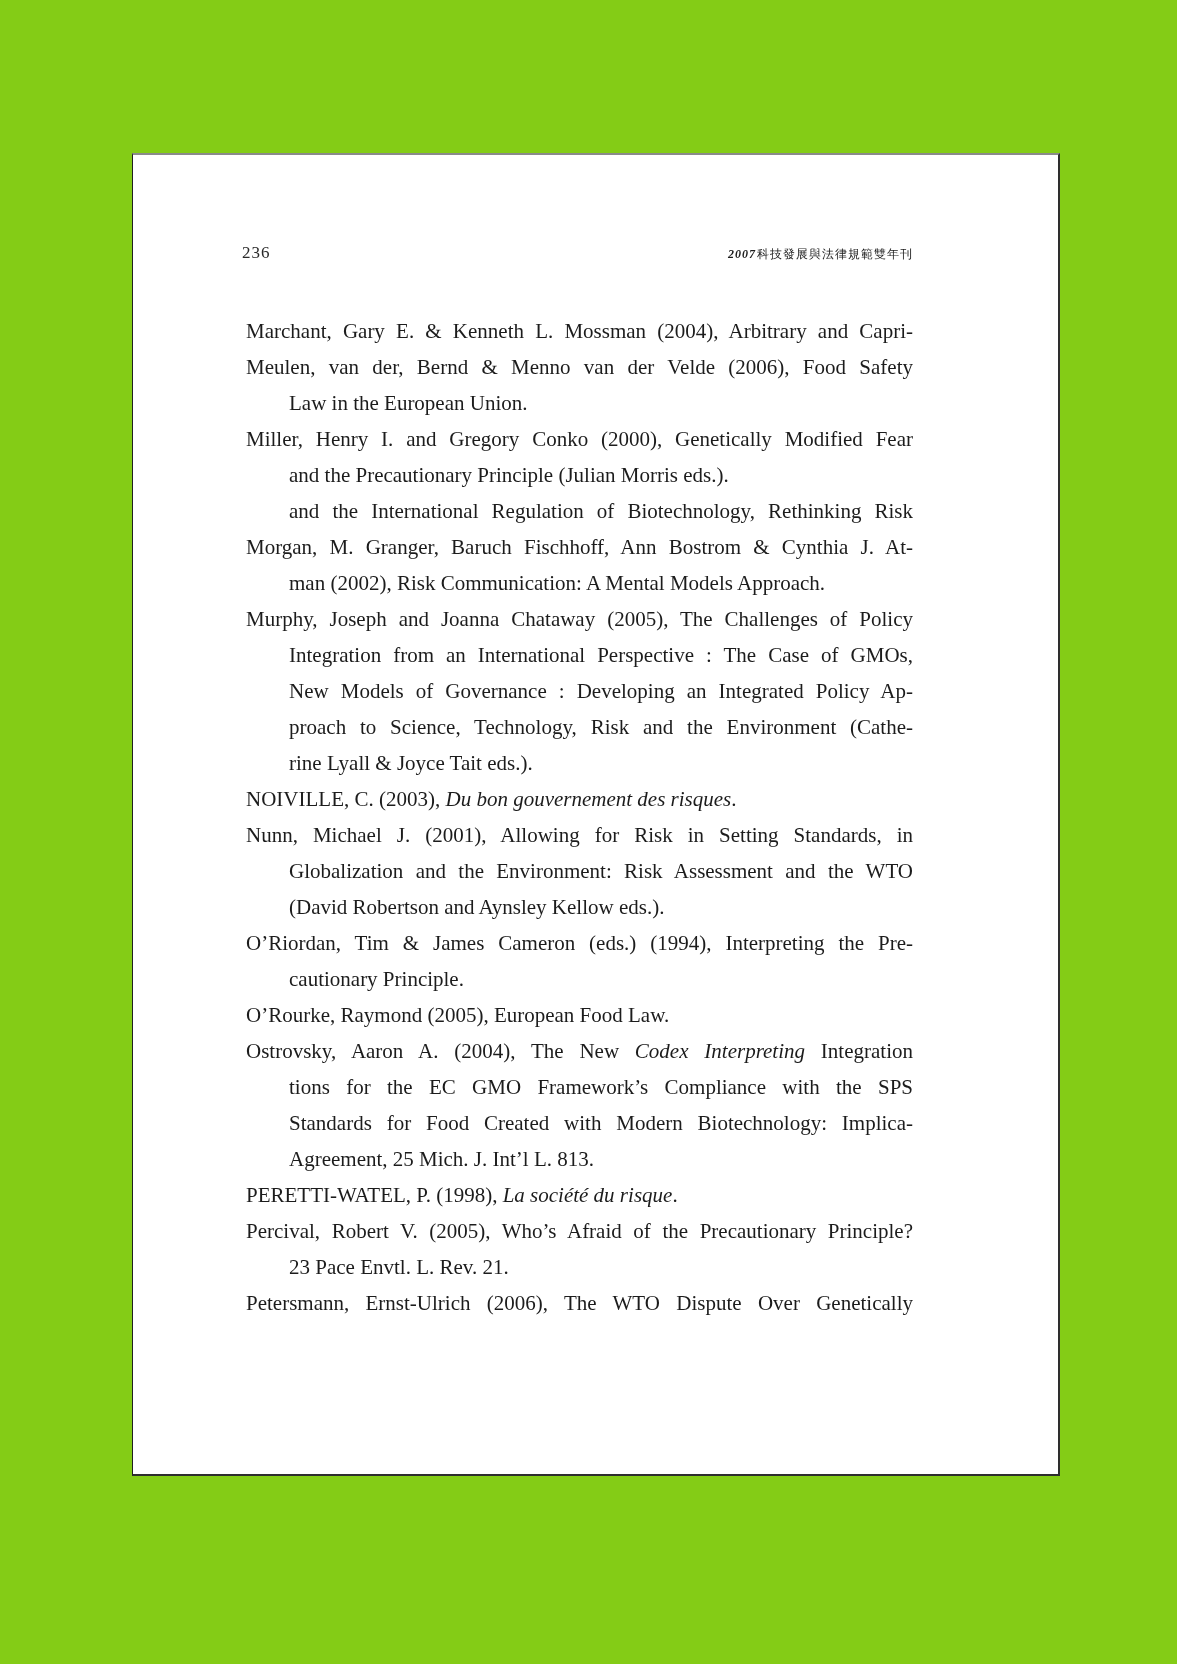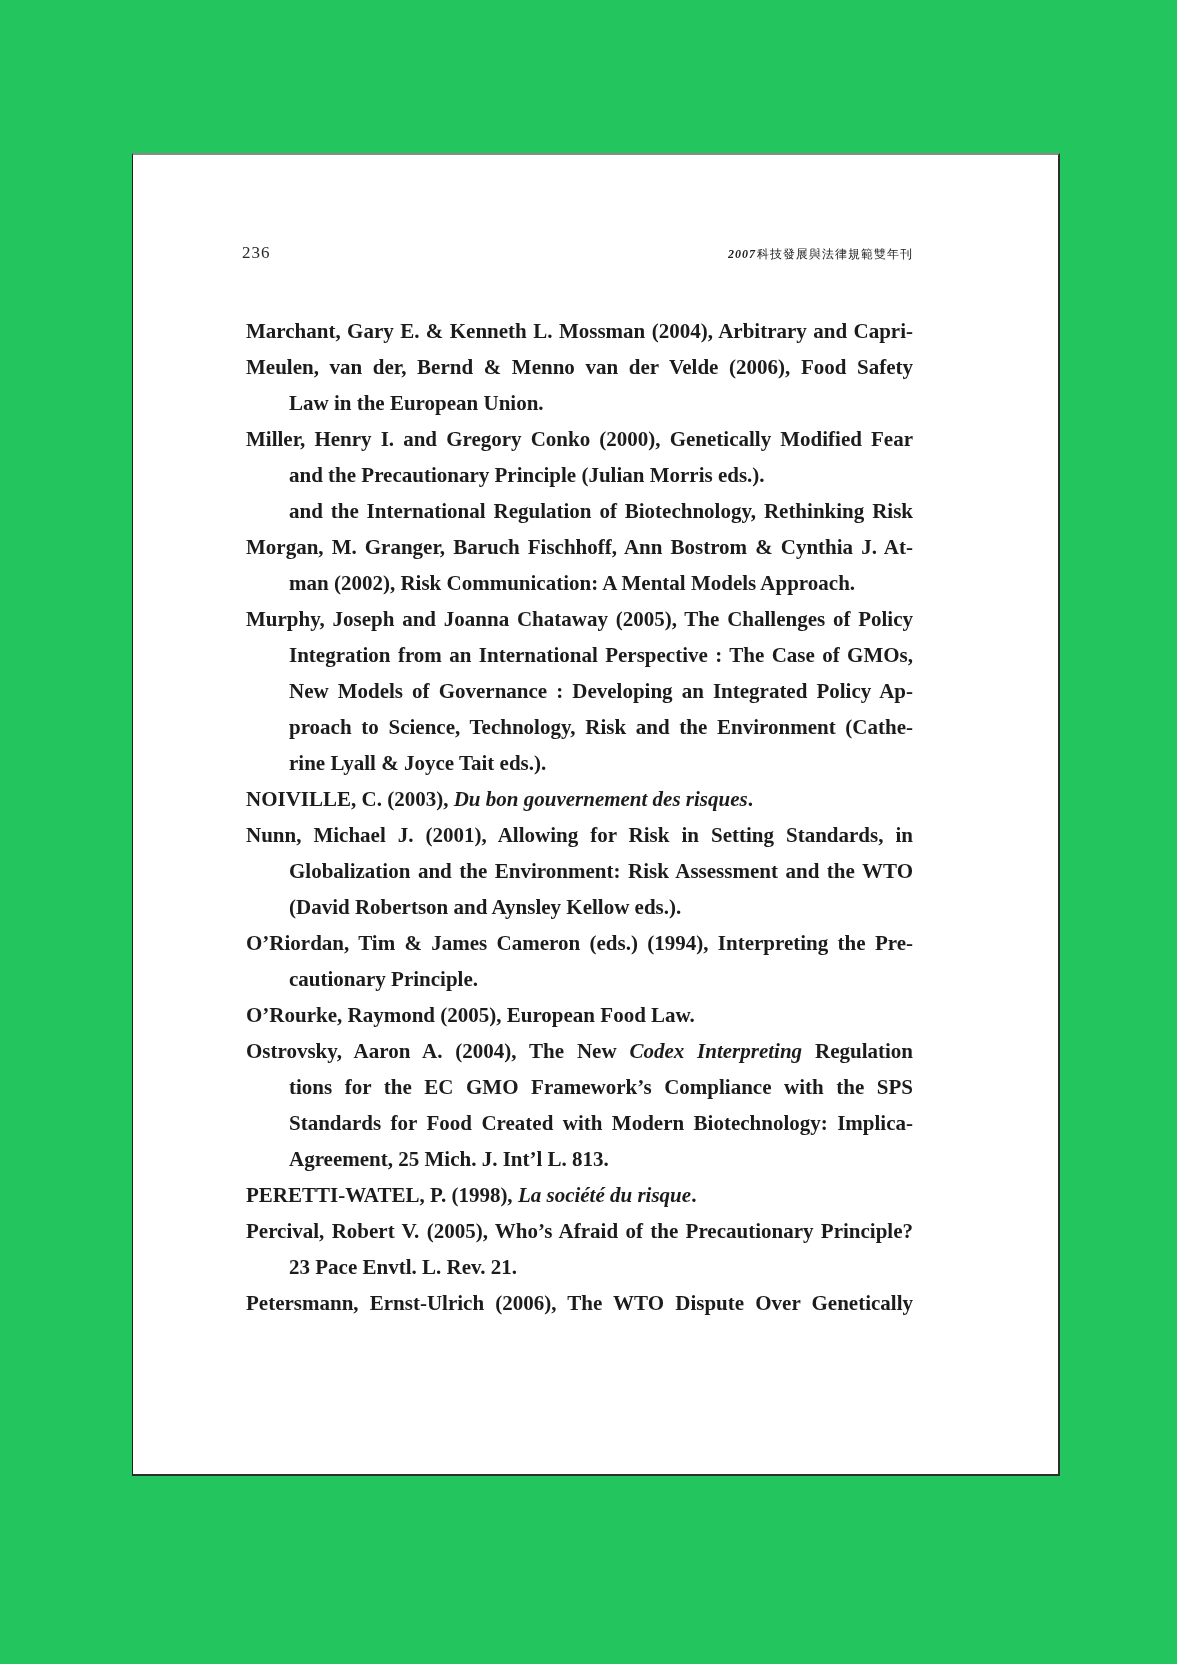--- a/index.html
+++ b/index.html
@@ -7,21 +7,21 @@
     padding: 0;
     background: #ffffff;
     width: 1177px;
     height: 1664px;
     font-family: "Liberation Serif", "DejaVu Serif", serif;
   }
   .canvas {
     position: relative;
     width: 1177px;
     height: 1664px;
-    background: #22c55e;
+    background: #84cc16;
     overflow: hidden;
   }
   .page-box {
     position: absolute;
     left: 132px;
     top: 153px;
     width: 928px;
     height: 1323px;
     box-sizing: border-box;
     background: #ffffff;
@@ -56,21 +56,20 @@
     margin-right: 1px;
   }
   .reference-list {
     position: absolute;
     top: 158px;
     left: 113px;
     right: 145px;
     font-size: 21px;
     line-height: 36px;
     color: #1c1c1c;
-    font-weight: bold;
   }
   .ref-entry { margin: 0; }
   .ref-line { text-align: left; }
   .ref-line.cont { margin-left: 43px; }
   .ref-line.just {
     text-align: justify;
     text-align-last: justify;
   }
   .it { font-style: italic; }
 </style>
@@ -120,21 +119,21 @@
           <div class="ref-line cont"><span>(David Robertson and Aynsley Kellow eds.).</span></div>
         </div>
         <div class="ref-entry">
           <div class="ref-line just"><span>O’Riordan, Tim &amp; James Cameron (eds.) (1994), Interpreting the Pre-</span></div>
           <div class="ref-line cont"><span>cautionary Principle.</span></div>
         </div>
         <div class="ref-entry">
           <div class="ref-line"><span>O’Rourke, Raymond (2005), European Food Law.</span></div>
         </div>
         <div class="ref-entry">
-          <div class="ref-line just"><span>Ostrovsky, Aaron A. (2004), The New </span><span class="it">Codex Interpreting</span><span> Regulation</span></div>
+          <div class="ref-line just"><span>Ostrovsky, Aaron A. (2004), The New </span><span class="it">Codex Interpreting</span><span> Integration</span></div>
           <div class="ref-line cont just"><span>tions for the EC GMO Framework’s Compliance with the SPS</span></div>
           <div class="ref-line cont just"><span>Standards for Food Created with Modern Biotechnology: Implica-</span></div>
           <div class="ref-line cont"><span>Agreement, 25 Mich. J. Int’l L. 813.</span></div>
         </div>
         <div class="ref-entry">
           <div class="ref-line"><span>PERETTI-WATEL, P. (1998), </span><span class="it">La société du risque</span><span>.</span></div>
         </div>
         <div class="ref-entry">
           <div class="ref-line just"><span>Percival, Robert V. (2005), Who’s Afraid of the Precautionary Principle?</span></div>
           <div class="ref-line cont"><span>23 Pace Envtl. L. Rev. 21.</span></div>

